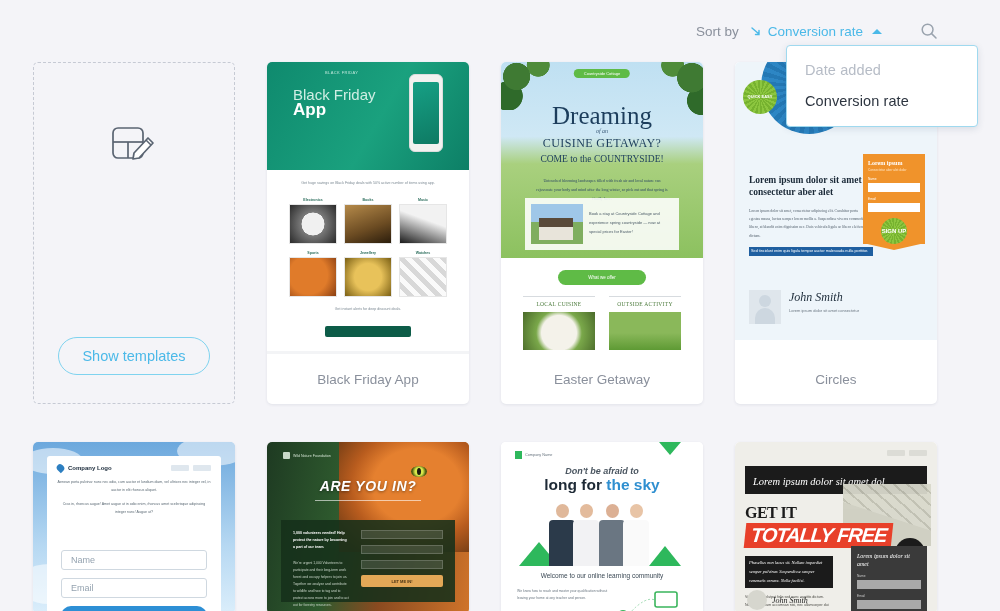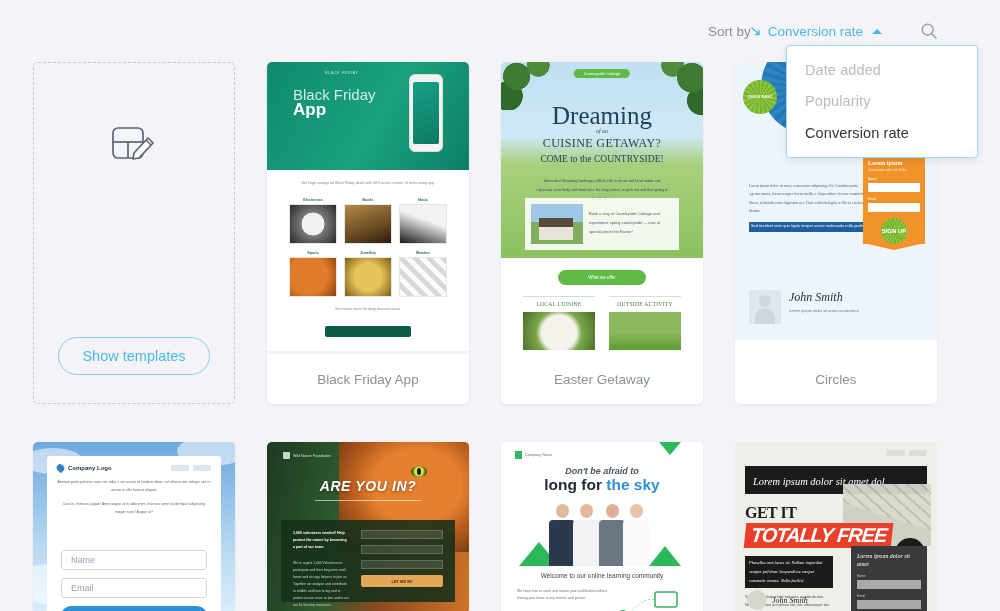--- a/index.html
+++ b/index.html
@@ -10,21 +10,21 @@
     overflow: hidden;
   }
   .page { position: relative; width: 1000px; height: 611px; }
 
   
   .toolbar {
     position: absolute; top: 0; left: 0; right: 0; height: 62px;
     display: flex; align-items: center; justify-content: flex-end;
     padding-right: 60px;
   }
-  .sort-label { font-size: 13.5px; color: #8a909c; margin-right: 0; }
+  .sort-label { font-size: 13.5px; color: #8a909c; margin-right: 12px; }
   .sort-current {
     display: flex; align-items: center; gap: 6px;
     font-size: 13.5px; color: #4bb9e8; cursor: pointer;
   }
   .sort-dir-icon { display: inline-block; width: 11px; height: 11px; }
   .sort-dir-icon svg { display: block; }
   .caret-up { width: 0; height: 0; border-left: 5px solid transparent;
               border-right: 5px solid transparent; border-bottom: 5px solid #4bb9e8;
               margin-left: 3px; }
   .search-btn {
@@ -290,21 +290,20 @@
     <span class="search-btn">
       <svg width="18" height="18" viewBox="0 0 18 18">
           <circle cx="7.6" cy="7.6" r="5.4" stroke="#9aa3ae" stroke-width="1.5" fill="none"></circle>
           <line x1="11.6" y1="11.6" x2="16" y2="16" stroke="#9aa3ae" stroke-width="1.5" stroke-linecap="round"></line>
         </svg>
     </span>
   </div>
 
   <div class="dropdown">
     <div class="dd-item">Date added</div>
-    <div class="dd-item">Popularity</div>
     <div class="dd-item active">Conversion rate</div>
   </div>
 
   <div class="grid">
 
     <div class="scratch">
       <div class="scratch-icon">
         <svg viewBox="0 0 48 44" width="48" height="44">
           <rect x="3" y="5" width="30" height="30" rx="5" stroke="#5a6472" stroke-width="1.7" fill="none"></rect>
           <line x1="3" y1="19" x2="33" y2="19" stroke="#5a6472" stroke-width="1.7"></line>
@@ -408,20 +407,21 @@
         <div class="thumb-inner">
           <div class="ci-top">
             <div class="ci-circle"></div>
             <div class="ci-ltr2">C</div>
             <div class="ci-ltr">T</div>
             <div class="ci-badge">
               <span>QUICK EASY</span>
             </div>
           </div>
           <div class="ci-body">
+            <div class="ci-h">Lorem ipsum dolor sit amet consectetur aber alet</div>
             <div class="ci-p">Lorem ipsum dolor sit amet, consectetur adipiscing elit. Curabitur porta egestas massa, luctus semper lorem mollis a. Suspendisse viverra commodo libero, at blandit enim dignissim nec. Duis vehicula ligula ac libero eleifend dictum.</div>
             <div class="ci-hl">Sed tincidunt enim quis ligula tempor auctor malesuada nulla porttitor.</div>
             <div class="ci-form">
               <div class="ci-form-h">Lorem ipsum</div>
               <div class="ci-form-s">Consectetur aber alet dolor</div>
               <div class="ci-lbl">Name</div>
               <div class="ci-inp"></div>
               <div class="ci-lbl">Email</div>
               <div class="ci-inp"></div>
               <div class="ci-up">SIGN UP</div>

